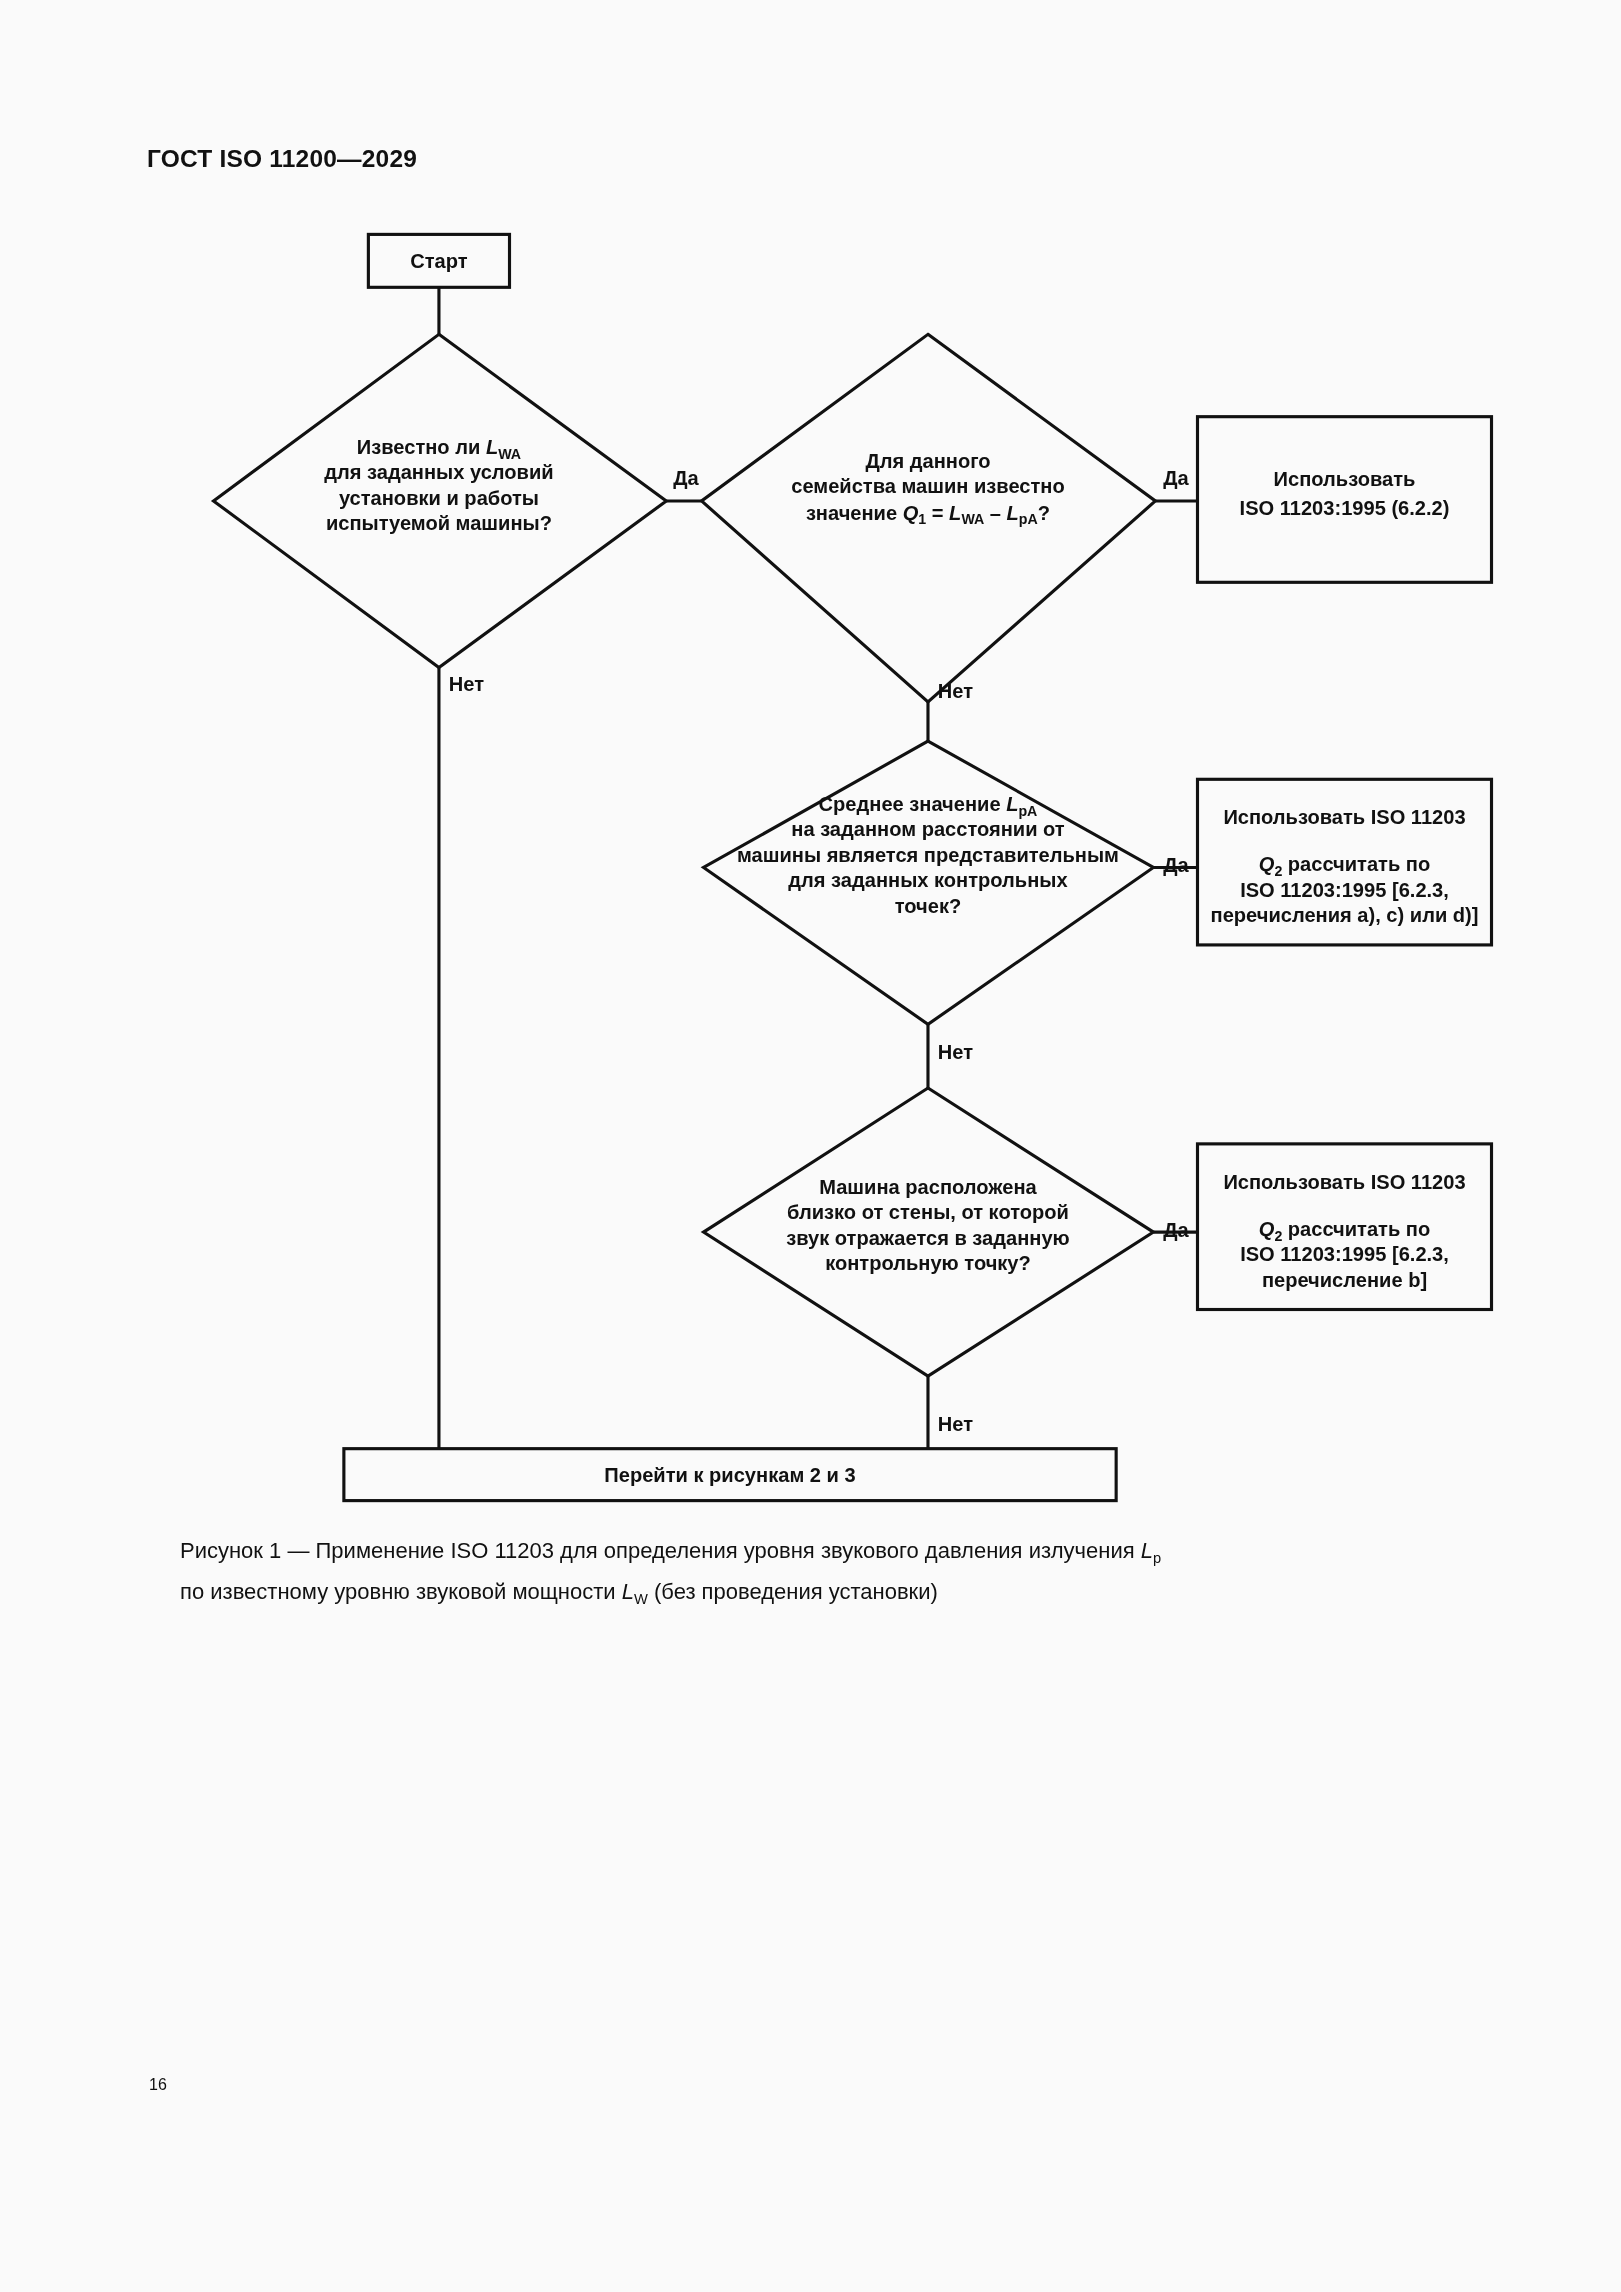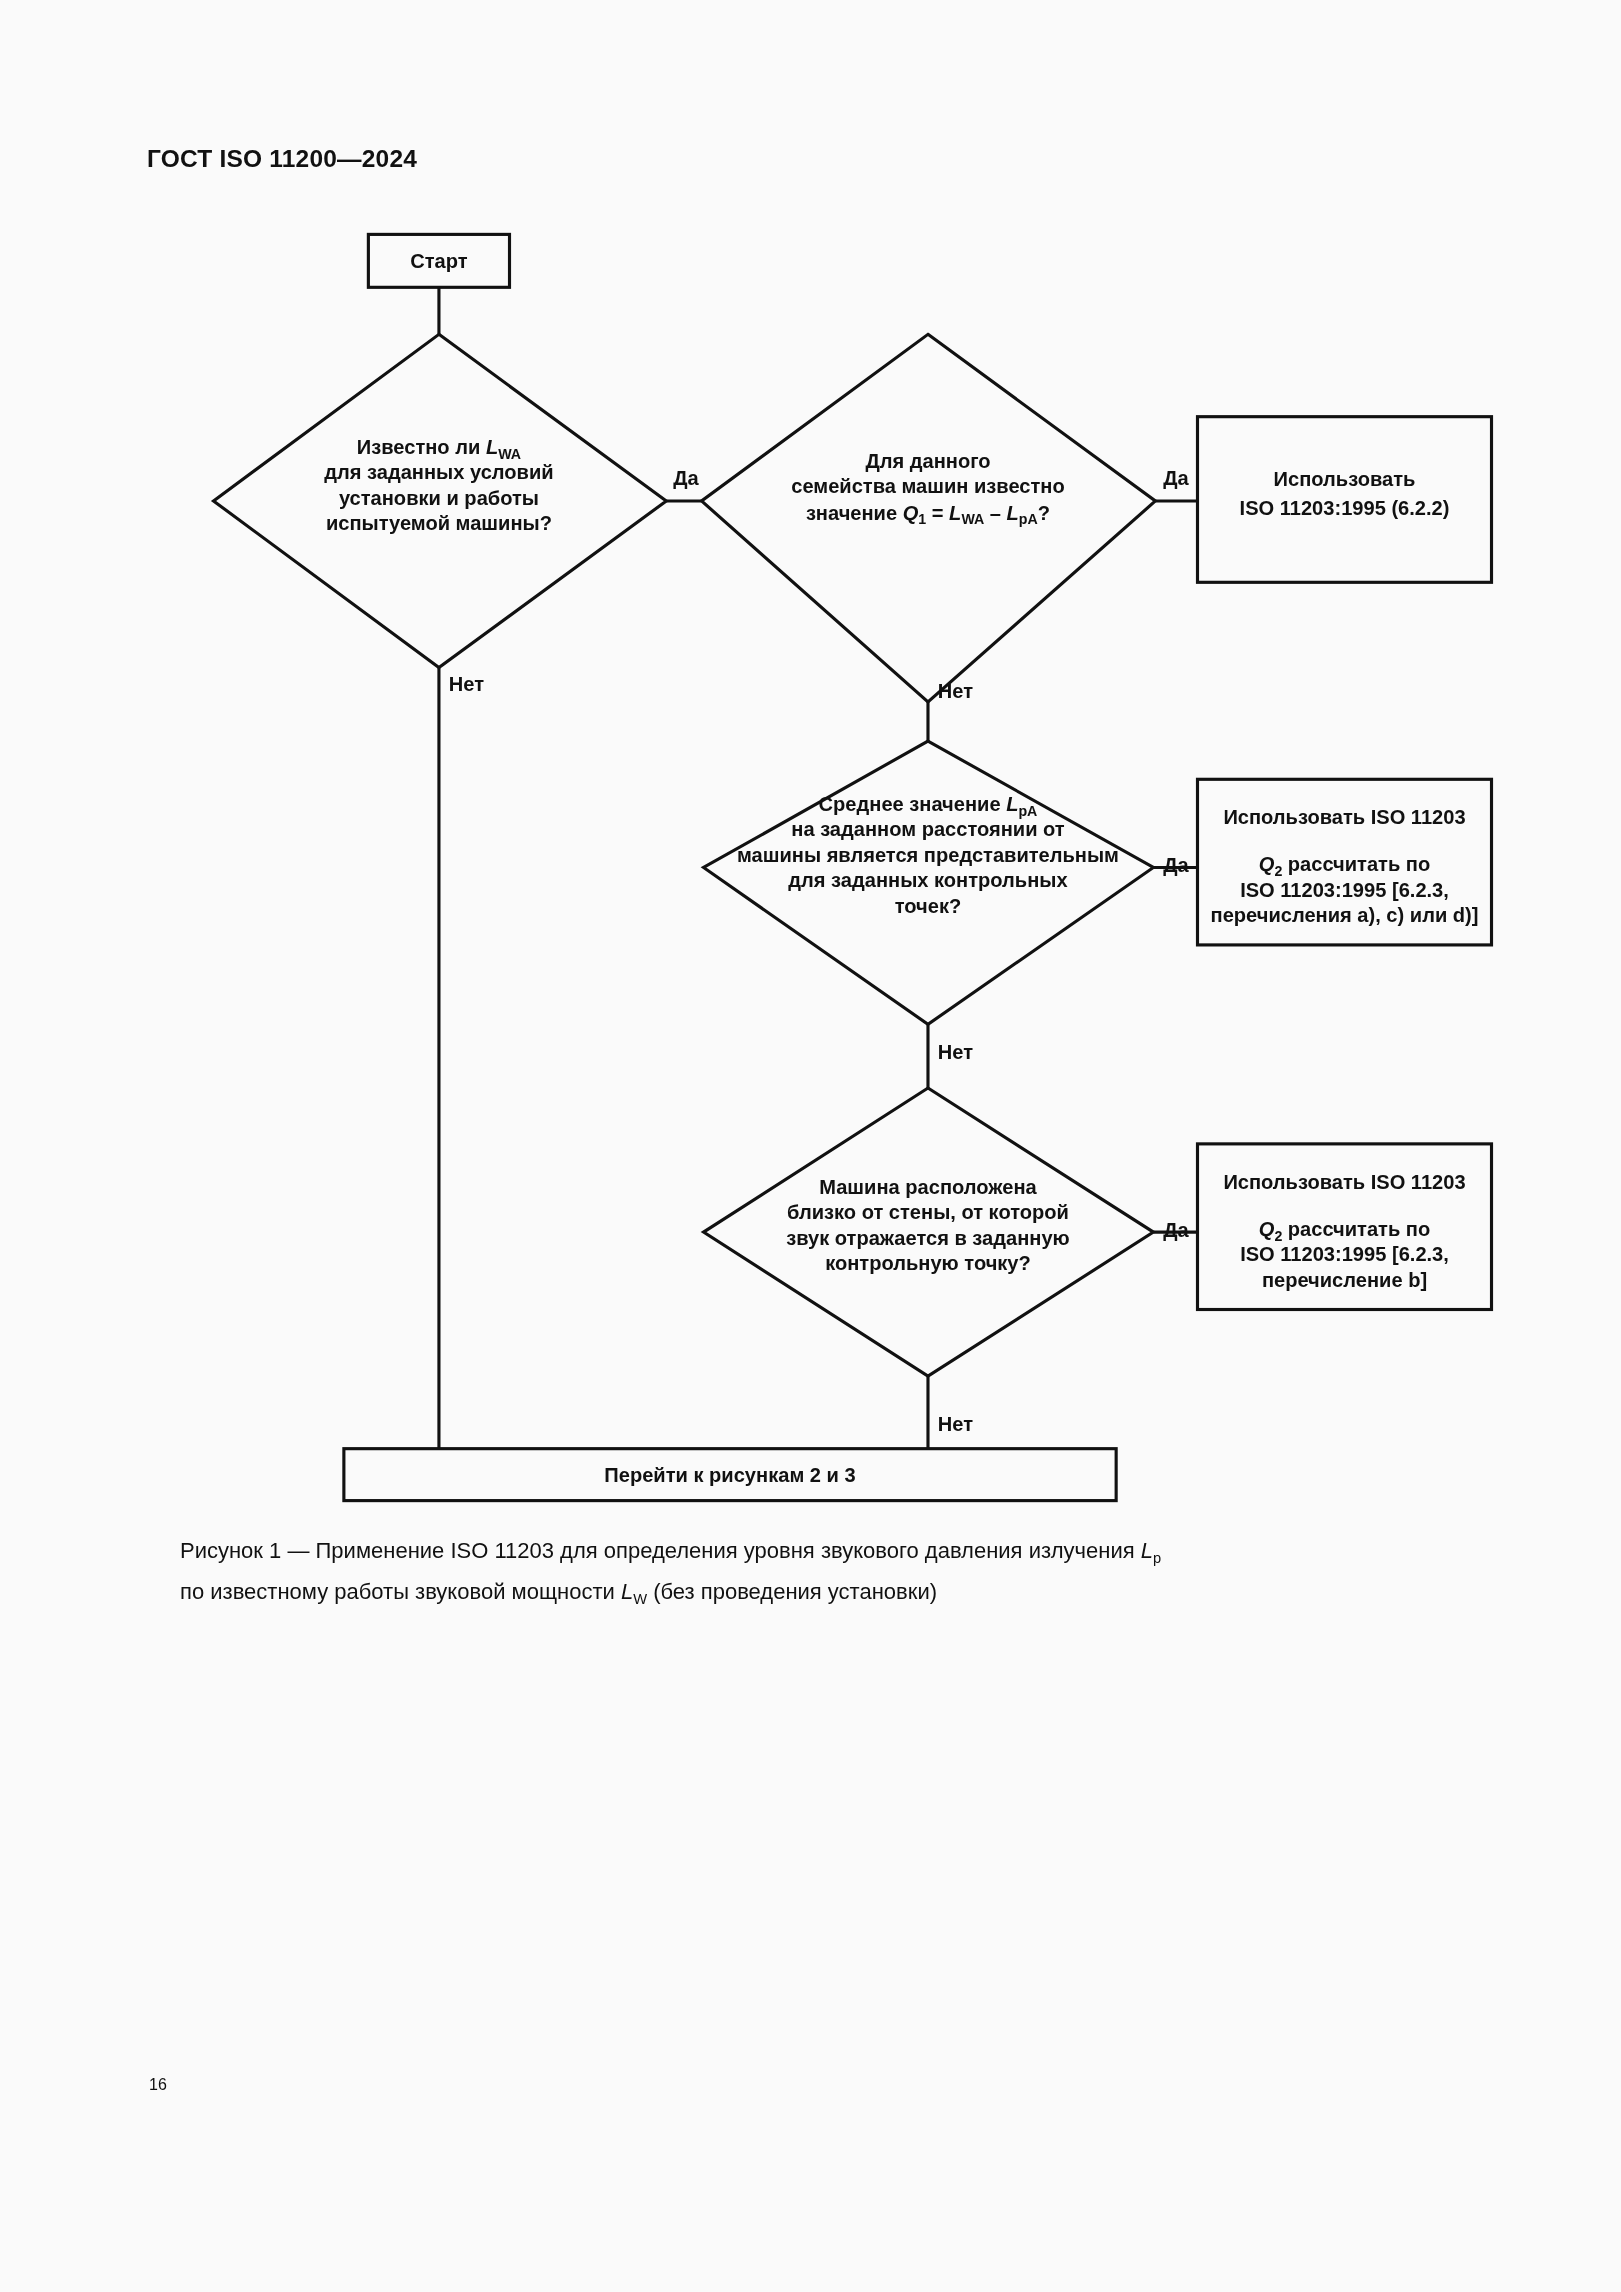--- a/index.html
+++ b/index.html
@@ -94,21 +94,21 @@
     color: #111111;
   }
   .caption .ital { font-style: italic; }
   .caption sub { font-size: 14.7px; }
 </style>
 </head>
 <body>
 
 <div class="page">
 
-  <div class="doc-header">ГОСТ ISO 11200—2024</div>
+  <div class="doc-header">ГОСТ ISO 11200—2029</div>
 
   <div class="figure-wrap">
 
     <svg class="flow" viewBox="0 0 1654 1620">
 
       <line class="conn" x1="404" y1="293" x2="404" y2="341"></line>
 
       <line class="conn" x1="636" y1="511" x2="672" y2="511"></line>
 
       <line class="conn" x1="404" y1="681" x2="404" y2="1478"></line>
@@ -187,21 +187,21 @@
       <text class="edge-label" x="913" y="712">Нет</text>
       <text class="edge-label" x="1143" y="890">Да</text>
       <text class="edge-label" x="913" y="1080">Нет</text>
       <text class="edge-label" x="1143" y="1262">Да</text>
       <text class="edge-label" x="913" y="1460">Нет</text>
 
     </svg>
 
     <div class="caption">
       <span><span>Рисунок 1 — Применение ISO 11203 для определения уровня звукового давления излучения </span><span class="ital">L</span><sub>p</sub></span><br>
-      <span><span>по известному работы звуковой мощности </span><span class="ital">L</span><sub>W</sub><span> (без проведения установки)</span></span>
+      <span><span>по известному уровню звуковой мощности </span><span class="ital">L</span><sub>W</sub><span> (без проведения установки)</span></span>
     </div>
 
   </div>
 
   <div class="page-number">16</div>
 
 </div>
 
 
 </body></html>

